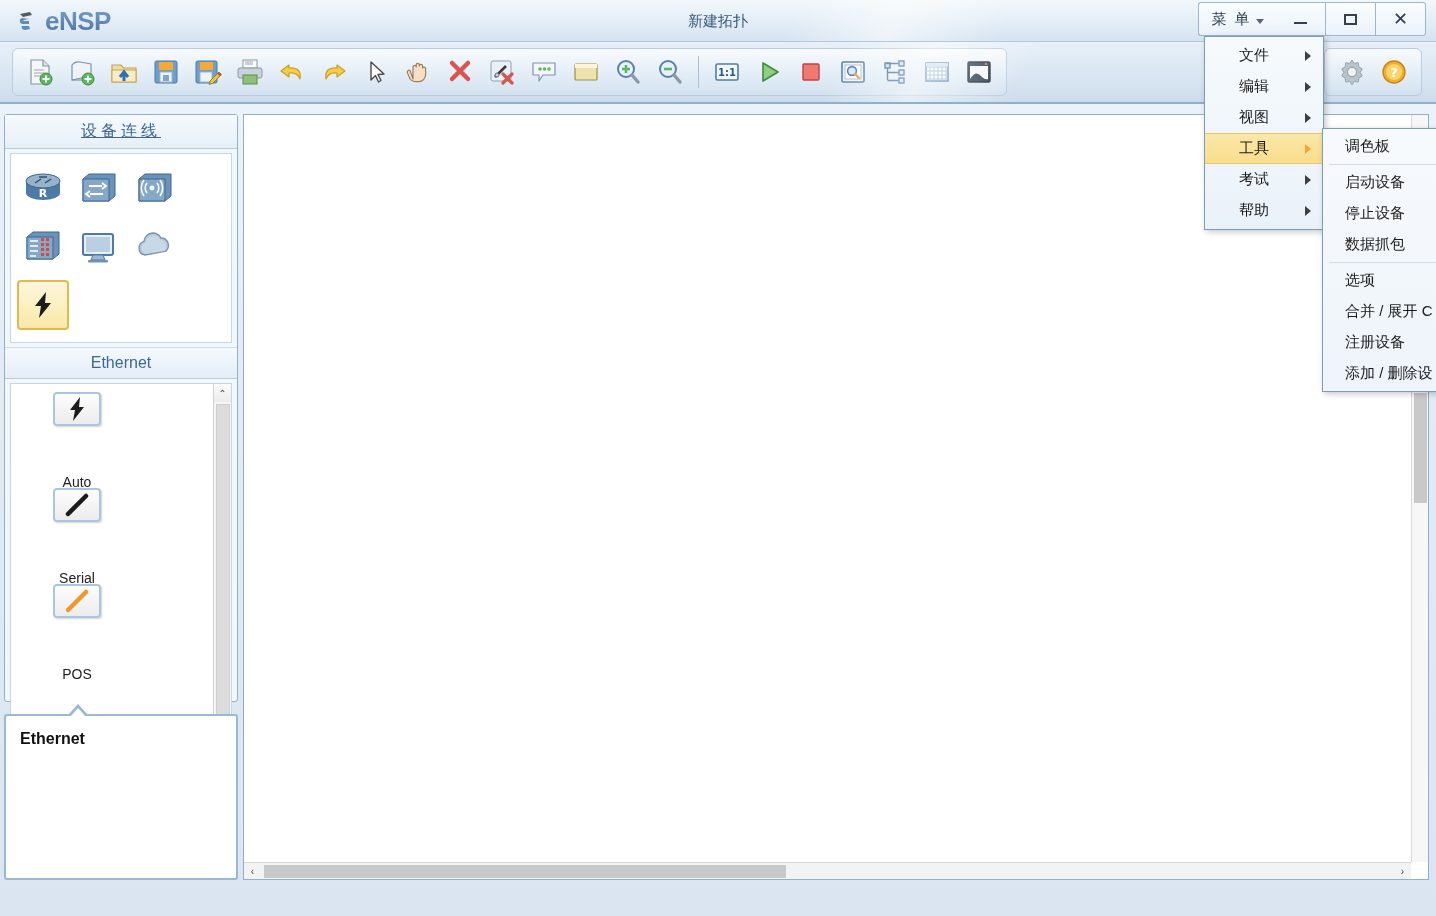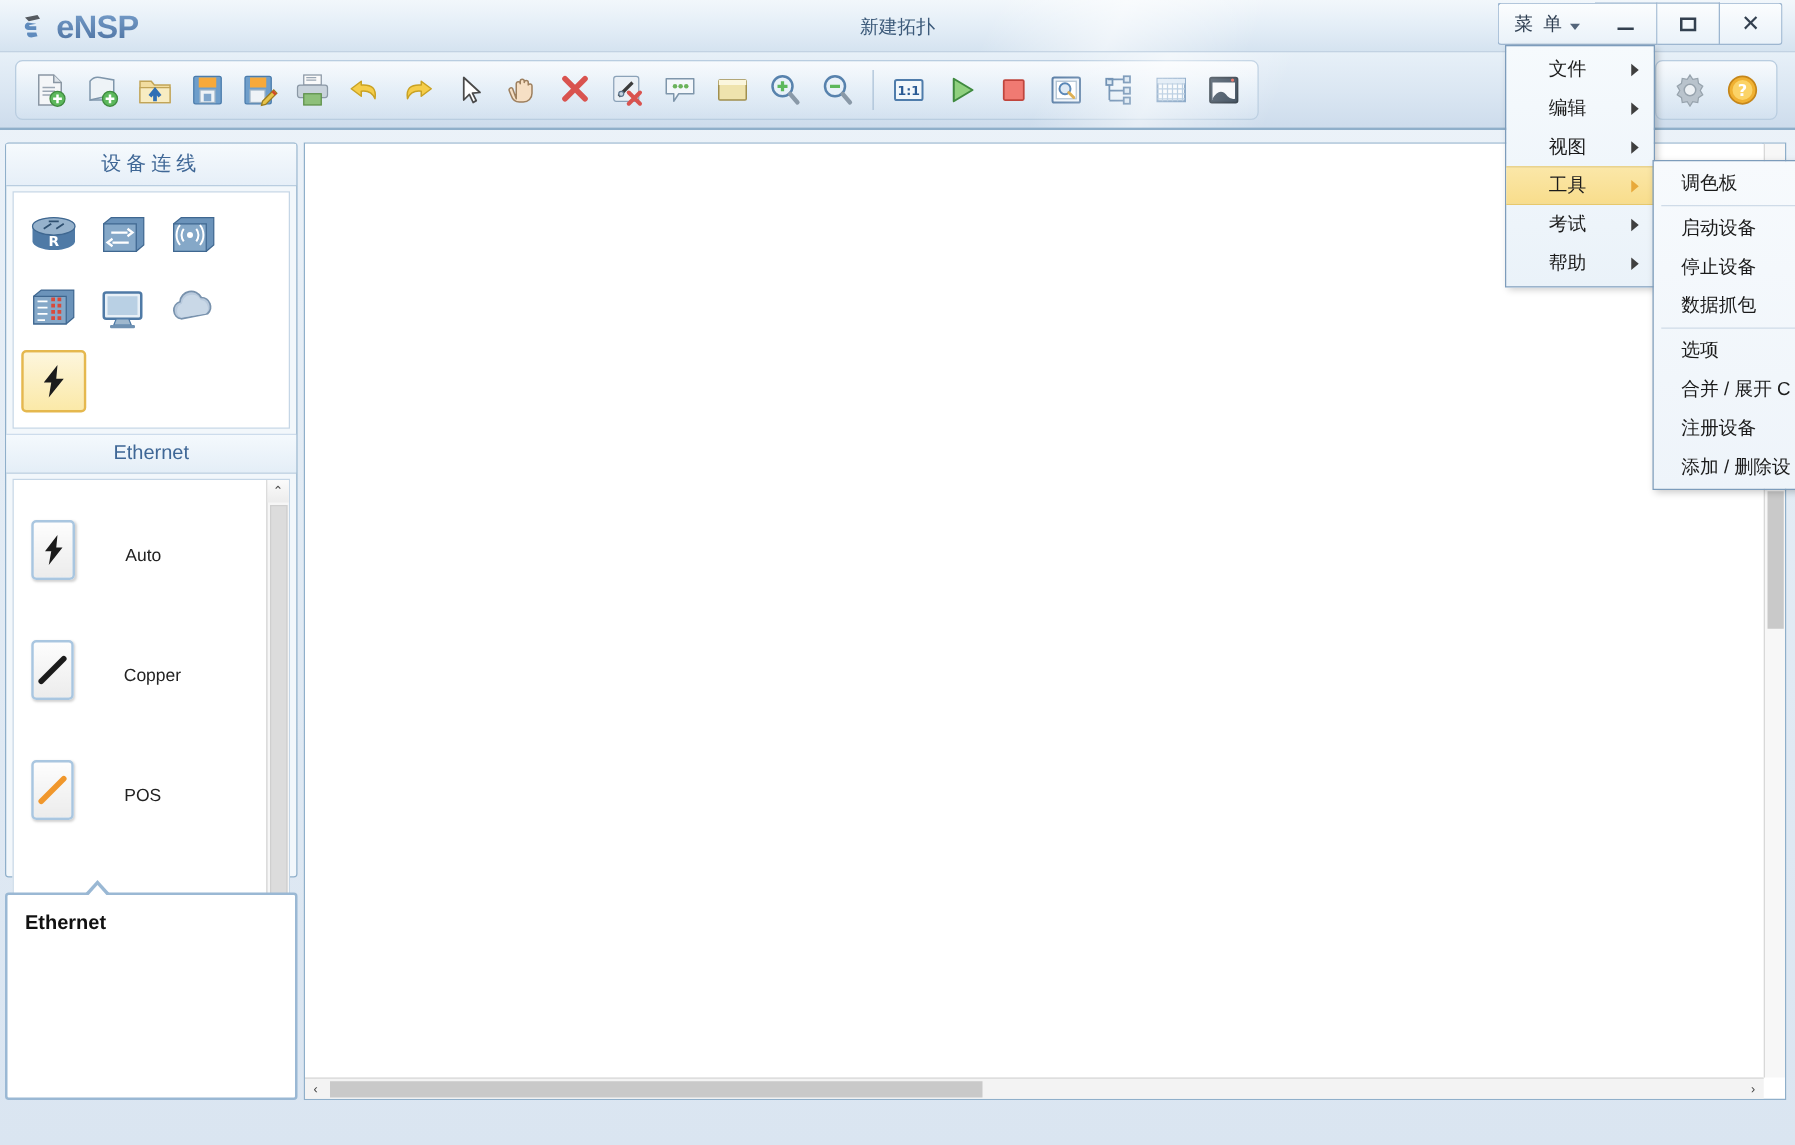--- a/index.html
+++ b/index.html
@@ -90,20 +90,21 @@
   
   .leftpanel {
     position: absolute; left: 4px; top: 114px; width: 234px; height: 588px;
     background: #f2f7fb; border: 1px solid #8fafca; border-radius: 3px;
   }
   .panel-header {
     height: 34px; display: flex; align-items: center; justify-content: center;
     font-size: 16px; color: #3f6796; letter-spacing: 4px;
     background: linear-gradient(180deg,#f6fafd 0%, #e6eff8 100%);
     border-bottom: 1px solid #b9cde0;
+    text-decoration: underline;
   }
   .dev-grid {
     background: #fff; margin: 4px 5px 0 5px; border: 1px solid #c5d6e6;
     padding: 6px 4px 8px 4px; display: flex; flex-wrap: wrap; gap: 0px;
   }
   .dev-cell { width: 56px; height: 58px; display: flex; align-items: center; justify-content: center; }
   .dev-cell.sel {
     background: linear-gradient(180deg,#fdf6dd 0%, #fbe9a8 100%);
     border: 2px solid #e5b84e; border-radius: 4px; width: 52px; height: 50px;
     margin: 4px 2px;
@@ -113,21 +114,21 @@
     font-size: 16px; color: #3f6796;
     background: linear-gradient(180deg,#f4f9fd 0%, #e4eef7 100%);
     border-top: 1px solid #cddcec; border-bottom: 1px solid #b9cde0;
     margin-top: 4px;
   }
   .cable-area {
     position: relative; background: #fff; margin: 4px 5px 5px 5px;
     border: 1px solid #c5d6e6; height: 388px; overflow: hidden;
   }
   .cable-list { display: flex; flex-wrap: wrap; padding: 8px 0 0 14px; width: 206px; }
-  .cable-item { width: 104px; height: 96px; display: flex; flex-direction: row; align-items: center; gap: 40px; }
+  .cable-item { width: 104px; height: 96px; display: flex; flex-direction: column; align-items: center; gap: 40px; }
   .cable-icon {
     width: 48px; height: 48px; background: linear-gradient(180deg,#fdfdfd 0%, #ececec 100%);
     border: 2px solid #a9c6e0; border-radius: 4px;
     display: flex; align-items: center; justify-content: center;
     box-shadow: 1px 1px 2px rgba(0,0,0,.18);
   }
   .cable-icon.sel { border-color: #a9c6e0; }
   .cable-label { font-size: 14px; color: #222; margin-top: 8px; }
   .vscroll {
     position: absolute; right: 0; top: 0; width: 18px; height: 100%;
@@ -568,21 +569,21 @@
           </div>
           <span class="cable-label">Auto</span>
         </div>
 
         <div class="cable-item">
           <div class="cable-icon">
             <svg width="30" height="30" viewBox="0 0 30 30">
               <path d="M6 24 L24 6" stroke="#1b1b1b" stroke-width="4.5" stroke-linecap="round"></path>
             </svg>
           </div>
-          <span class="cable-label">Copper</span>
+          <span class="cable-label">Serial</span>
         </div>
 
 
         <div class="cable-item">
           <div class="cable-icon">
             <svg width="30" height="30" viewBox="0 0 30 30">
               <path d="M6 24 L24 6" stroke="#f0972c" stroke-width="4.5" stroke-linecap="round"></path>
             </svg>
           </div>
           <span class="cable-label">POS</span>

